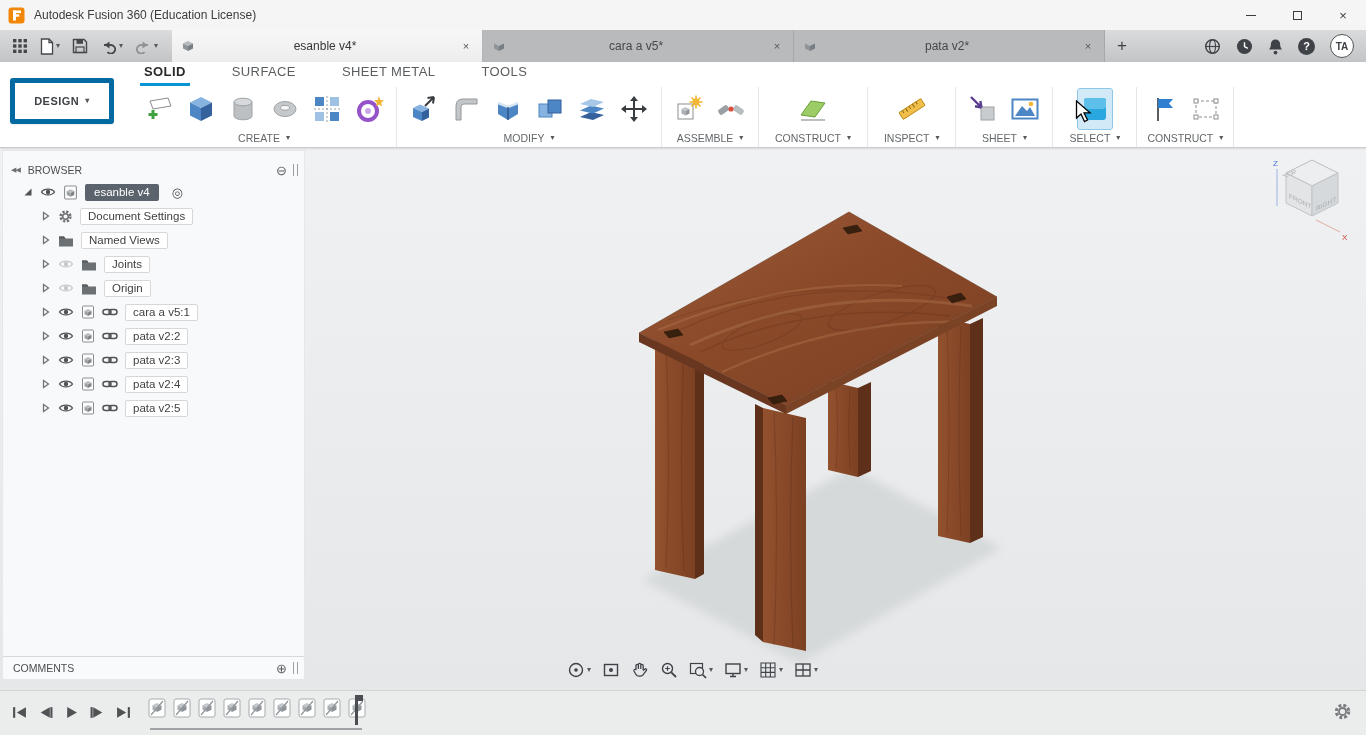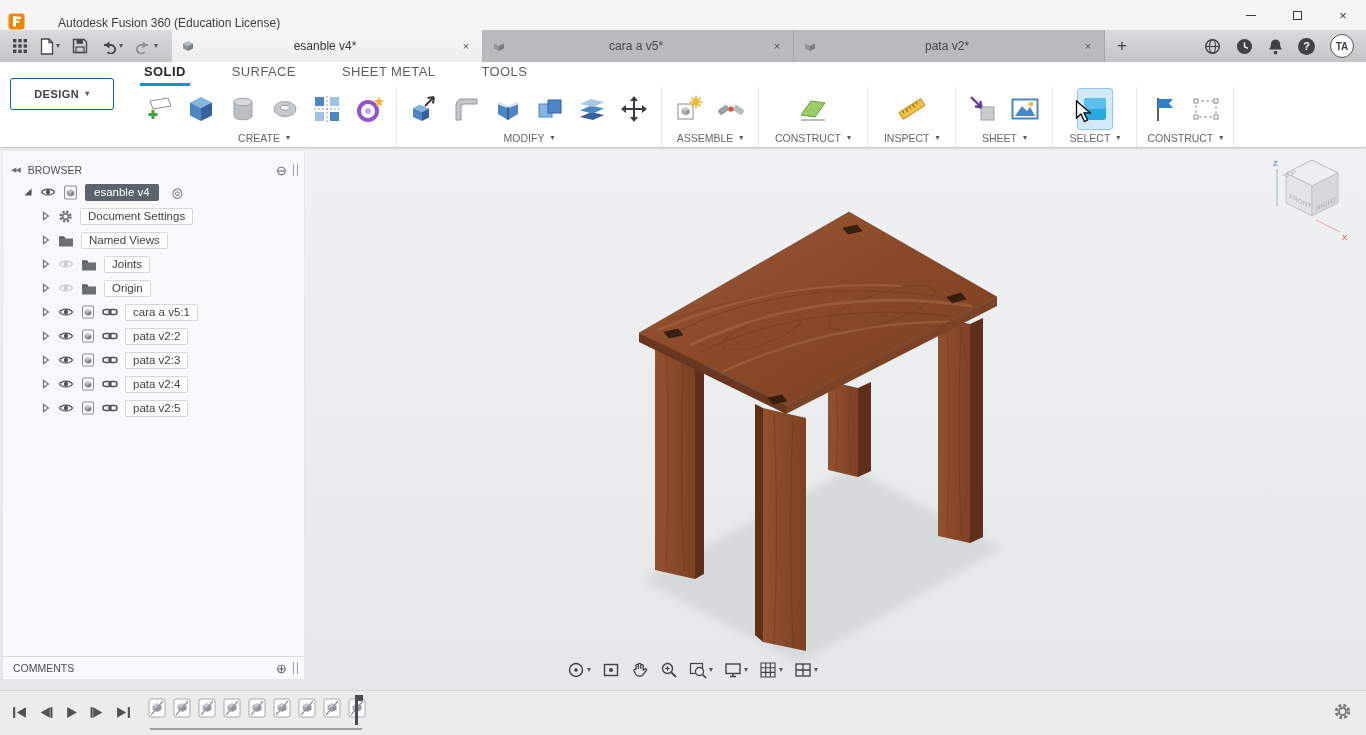--- a/index.html
+++ b/index.html
@@ -2,21 +2,21 @@
 <html><head>
 <meta charset="utf-8">
 <style>
   * { box-sizing: border-box; margin: 0; padding: 0; }
   html,body { width:1366px; height:735px; overflow:hidden; }
   body { font-family:"Liberation Sans", sans-serif; background:#fff; position:relative; }
   button { font-family:inherit; background:none; border:none; cursor:default; }
 
   
   .titlebar { position:absolute; left:0; top:0; width:1366px; height:30px; background:#f5f5f6;
-              display:flex; align-items:flex-end;gap:24px; }
+              display:flex; align-items:center; }
   .logo { width:17px; height:17px; margin-left:8px; display:flex; }
   .title { font-size:12px; color:#3c3c3c; margin-left:9px; }
   .win-controls { margin-left:auto; display:flex; height:100%; }
   .winbtn { width:46px; height:30px; display:flex; align-items:center; justify-content:center; color:#3c3c3c; font-size:13px; }
   .glyph-min { width:10px; height:1px; background:#3c3c3c; display:inline-block; }
   .glyph-max { width:9px; height:9px; border:1px solid #3c3c3c; display:inline-block; }
 
   
   .tabstrip { position:absolute; left:0; top:30px; width:1366px; height:32px;
               background:linear-gradient(#dadbdc,#c3c4c6); display:flex; align-items:stretch; }
@@ -35,22 +35,22 @@
   .global-tools { display:flex; align-items:center; gap:15px; padding:0 12px 0 14px; }
   .gicon { display:flex; align-items:center; justify-content:center; }
   .help-circle { width:17px; height:17px; border-radius:50%; background:#3f4347; color:#fff; font-size:11px;
                  font-weight:bold; display:flex; align-items:center; justify-content:center; }
   .avatar { width:24px; height:24px; border-radius:50%; background:#fff; border:1.5px solid #4f5355; color:#3f4347;
             font-size:10px; font-weight:bold; display:flex; align-items:center; justify-content:center; }
 
   
   .ribbon { position:absolute; left:0; top:62px; width:1366px; height:86px; background:#fff;
             border-bottom:1px solid #c9cacb; box-shadow:0 1px 2px rgba(0,0,0,.10); z-index:5; }
-  .design-box { position:absolute; left:10px; top:16px; width:104px; height:32px; background:#fff;
-                border:1px solid #0369a1; border-radius:3px; box-shadow:0 1px 2px rgba(0,0,0,.08);
+  .design-box { position:absolute; left:10px; top:16px; width:104px; height:46px; background:#fff;
+                border:5px solid #0369a1; border-radius:3px; box-shadow:0 1px 2px rgba(0,0,0,.08);
                 display:flex; align-items:center; justify-content:center; gap:6px; font-size:11px;
                 letter-spacing:.5px; color:#3f4347; font-weight:bold; }
   .ribbon-tabs { position:absolute; left:140px; top:2px; height:22px; display:flex; gap:38px; }
   .rtab { font-size:13px; letter-spacing:.4px; color:#5a5e61; display:flex; align-items:flex-end;
           padding:0 4px 4px 4px; border-bottom:3px solid transparent; }
   .rtab.active { color:#27292b; border-bottom-color:#0696d7; font-weight:bold; }
   .toolrow { position:absolute; left:132px; top:25px; bottom:0; display:flex; }
   .group { display:flex; flex-direction:column; align-items:center; padding:0 10px; border-right:1px solid #e6e7e8; }
   .group.narrow { padding:0 16px; }
   .tools { display:flex; gap:8px; align-items:center; height:42px; margin-top:1px; }

